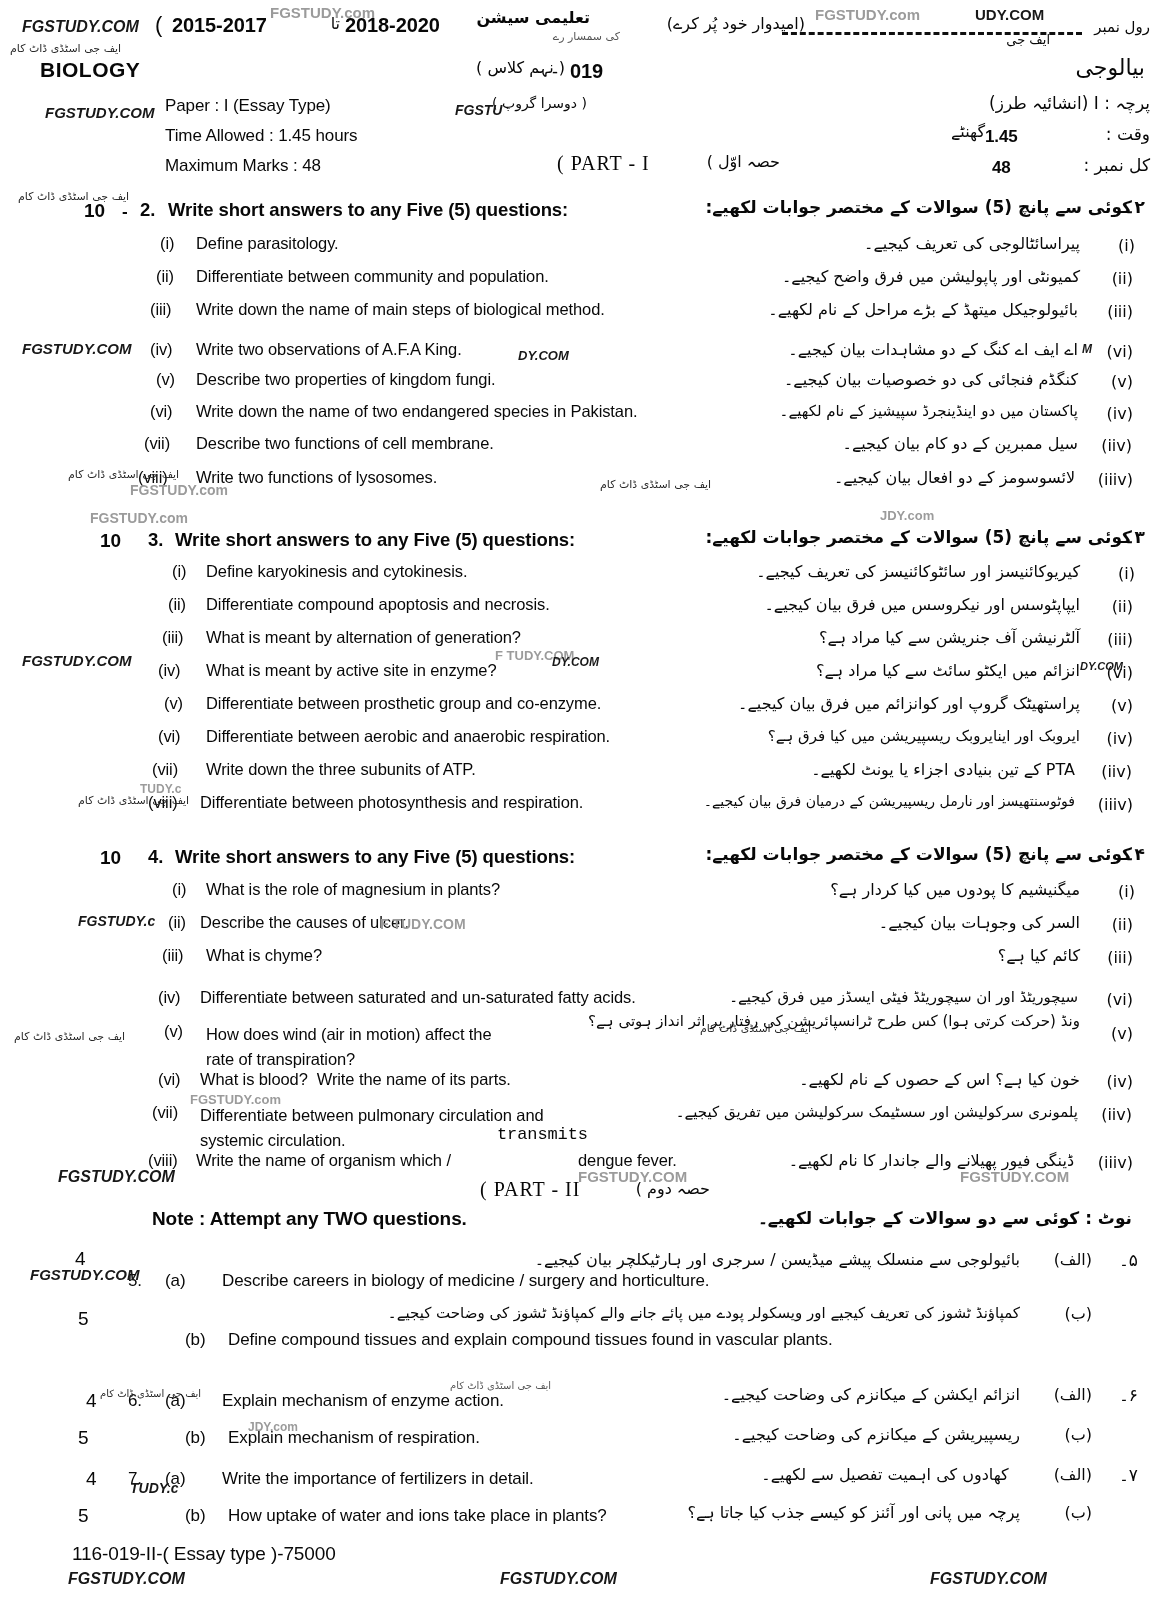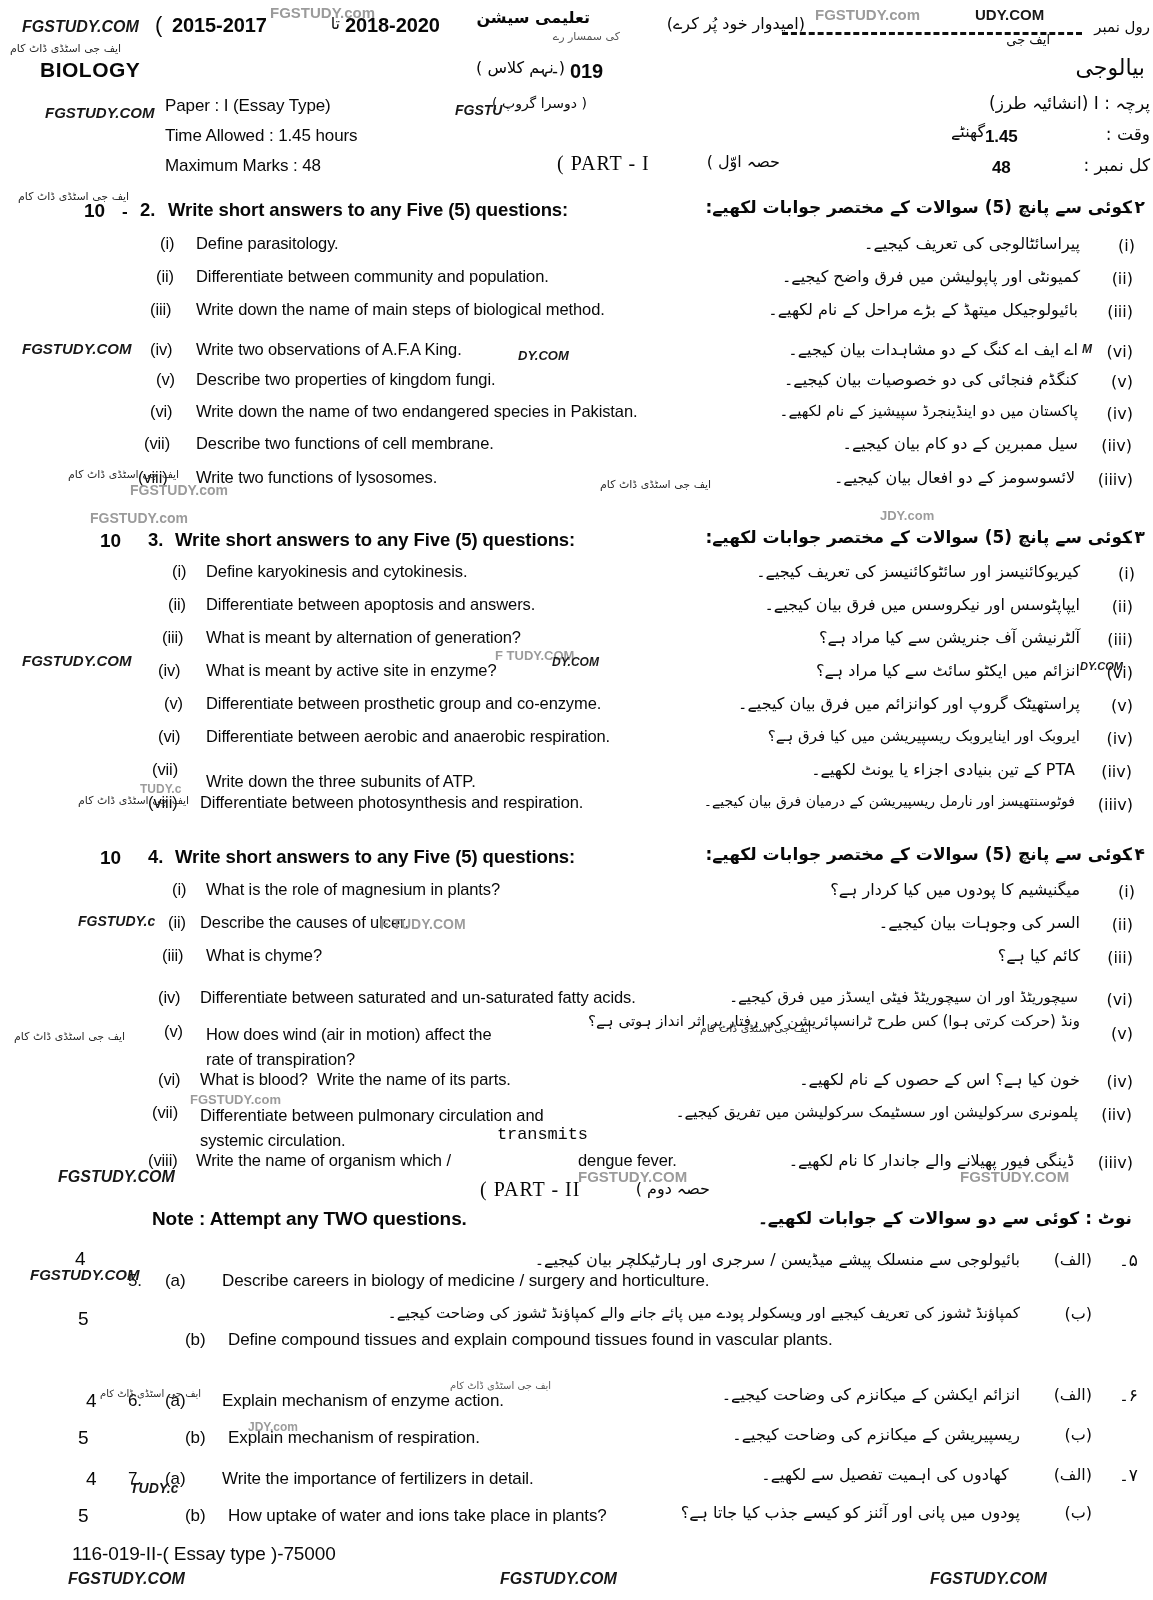--- a/index.html
+++ b/index.html
@@ -224,36 +224,36 @@
   <div class="abs eng q-marks" style="left:100px;top:530px;">10</div>
   <div class="abs eng q-head-en" style="left:148px;top:529px;">3.</div>
   <div class="abs eng q-head-en" style="left:175px;top:529px;">Write short answers to any Five (5) questions:</div>
   <div class="abs urdu urdu-b" style="left:945px;top:527px;width:200px;font-size:17px;">۳۔</div>
   <div class="abs urdu urdu-b" style="left:700px;top:527px;width:432px;font-size:17px;text-align:right;">کوئی سے پانچ (5) سوالات کے مختصر جوابات لکھیے:</div>
 
   <div class="abs eng item-num" style="left:172px;top:562px;">(i)</div>
   <div class="abs eng item-en" style="left:206px;top:562px;">Define karyokinesis and cytokinesis.</div>
 
   <div class="abs eng item-num" style="left:168px;top:595px;">(ii)</div>
-  <div class="abs eng item-en" style="left:206px;top:595px;">Differentiate between apoptosis and answers.</div>
+  <div class="abs eng item-en" style="left:206px;top:595px;">Differentiate compound apoptosis and necrosis.</div>
 
   <div class="abs eng item-num" style="left:162px;top:628px;">(iii)</div>
   <div class="abs eng item-en" style="left:206px;top:628px;">What is meant by alternation of generation?</div>
 
   <div class="abs eng item-num" style="left:158px;top:661px;">(iv)</div>
   <div class="abs eng item-en" style="left:206px;top:661px;">What is meant by active site in enzyme?</div>
 
   <div class="abs eng item-num" style="left:164px;top:694px;">(v)</div>
   <div class="abs eng item-en" style="left:206px;top:694px;">Differentiate between prosthetic group and co-enzyme.</div>
 
   <div class="abs eng item-num" style="left:158px;top:727px;">(vi)</div>
   <div class="abs eng item-en" style="left:206px;top:727px;">Differentiate between aerobic and anaerobic respiration.</div>
 
   <div class="abs eng item-num" style="left:152px;top:760px;">(vii)</div>
-  <div class="abs eng item-en" style="left:206px;top:760px;margin-top:12px;">Write down the three subunits of ATP.</div>
+  <div class="abs eng item-en" style="left:206px;top:760px;">Write down the three subunits of ATP.</div>
 
   <div class="abs eng item-num" style="left:148px;top:793px;">(viii)</div>
   <div class="abs eng item-en" style="left:200px;top:793px;">Differentiate between photosynthesis and respiration.</div>
 
   <div class="abs urdu" style="left:1090px;top:564px;width:45px;">(i)</div>
   <div class="abs urdu" style="left:720px;top:562px;width:360px;">کیریوکائنیسز اور سائٹوکائنیسز کی تعریف کیجیے۔</div>
 
   <div class="abs urdu" style="left:1088px;top:597px;width:45px;">(ii)</div>
   <div class="abs urdu" style="left:730px;top:595px;width:350px;">ایپاپٹوسس اور نیکروسس میں فرق بیان کیجیے۔</div>
 
@@ -388,21 +388,21 @@
   <div class="abs eng" style="left:165px;top:1469px;font-size:17px;">(a)</div>
   <div class="abs eng" style="left:222px;top:1469px;font-size:17px;">Write the importance of fertilizers in detail.</div>
   <div class="abs urdu" style="left:1098px;top:1465px;width:40px;font-size:17px;">۷۔</div>
   <div class="abs urdu" style="left:1020px;top:1465px;width:72px;font-size:16px;">(الف)</div>
   <div class="abs urdu" style="left:750px;top:1465px;width:270px;font-size:16px;text-align:center;">کھادوں کی اہمیت تفصیل سے لکھیے۔</div>
 
   <div class="abs eng q-marks" style="left:78px;top:1505px;font-weight:normal;">5</div>
   <div class="abs eng" style="left:185px;top:1506px;font-size:17px;">(b)</div>
   <div class="abs eng" style="left:228px;top:1506px;font-size:17px;">How uptake of water and ions take  place in plants?</div>
   <div class="abs urdu" style="left:1020px;top:1503px;width:72px;font-size:16px;">(ب)</div>
-  <div class="abs urdu" style="left:715px;top:1503px;width:305px;font-size:16px;">پودوں میں پانی اور آئنز کو کیسے جذب کیا جاتا ہے؟</div>
+  <div class="abs urdu" style="left:715px;top:1503px;width:305px;font-size:16px;">پرچہ میں پانی اور آئنز کو کیسے جذب کیا جاتا ہے؟</div>
 
   <div class="abs wm" style="left:30px;top:1266px;font-size:15px;">FGSTUDY.COM</div>
   <div class="abs wm" style="left:130px;top:1480px;font-size:14px;">TUDY.c</div>
   <div class="abs wm-urdu" style="left:100px;top:1388px;font-size:10px;">ایف جی اسٹڈی ڈاٹ کام</div>
   <div class="abs wm-urdu" style="left:450px;top:1380px;font-size:10px;color:#555;">ایف جی اسٹڈی ڈاٹ کام</div>
   <div class="abs wm-light" style="left:248px;top:1420px;font-size:12px;">JDY.com</div>
 
   <div class="abs eng footer-code" style="left:72px;top:1543px;">116-019-II-( Essay type )-75000</div>
   <div class="abs wm" style="left:68px;top:1570px;font-size:16px;">FGSTUDY.COM</div>
   <div class="abs wm" style="left:500px;top:1570px;font-size:16px;">FGSTUDY.COM</div>

